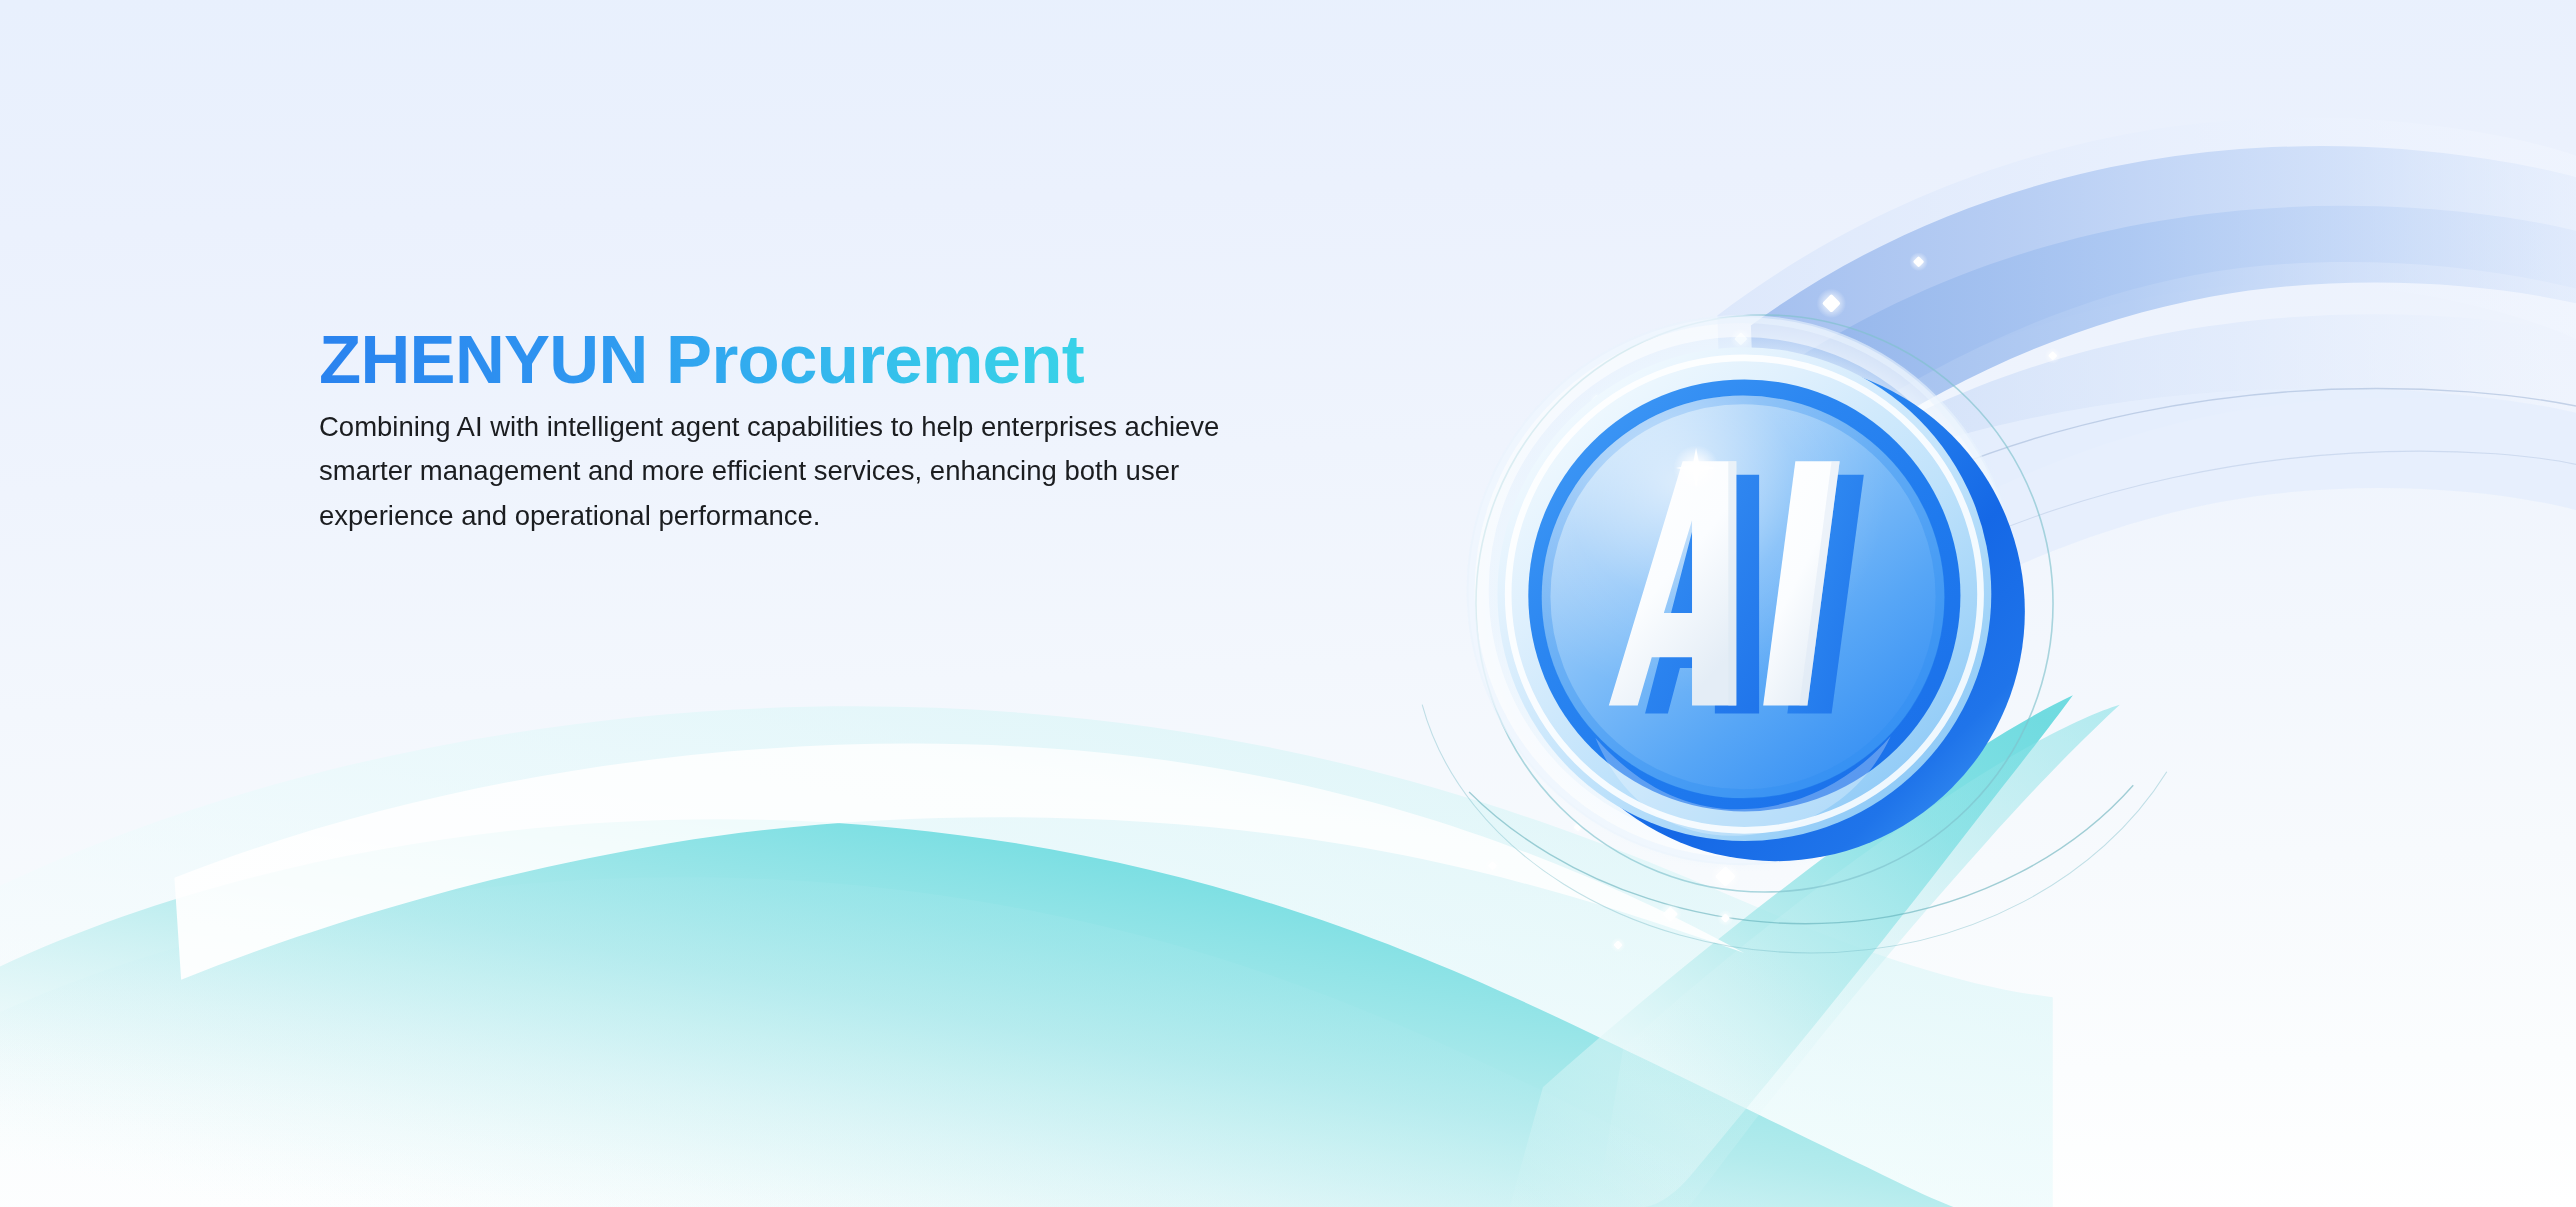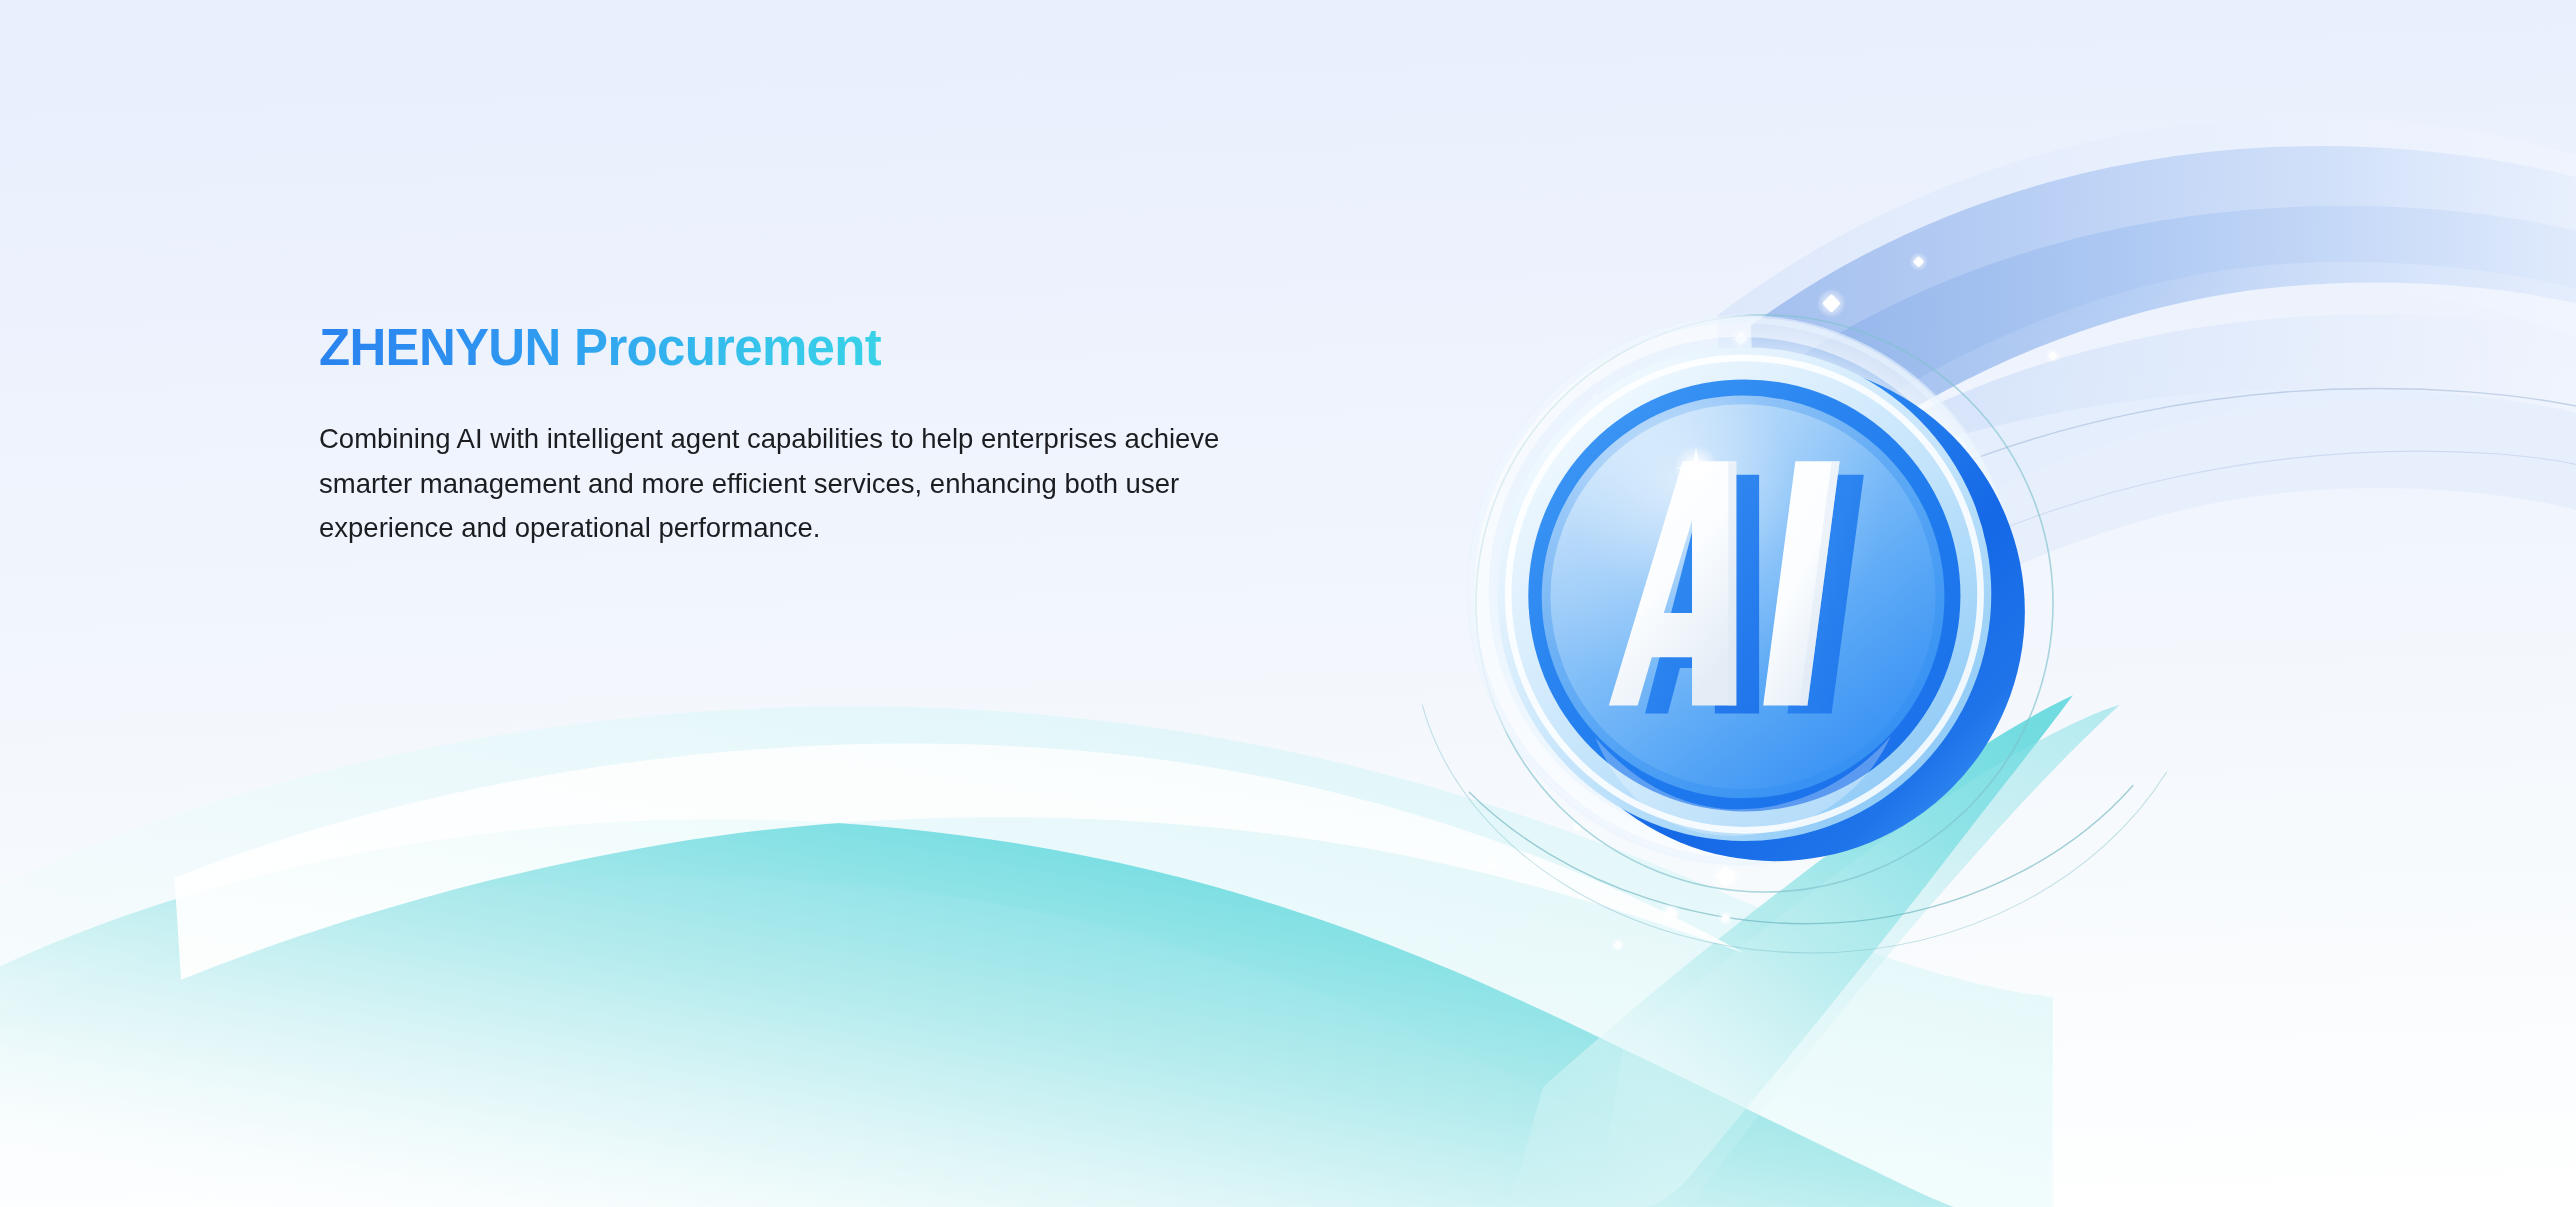--- a/index.html
+++ b/index.html
@@ -26,21 +26,21 @@
   .bg-svg { position:absolute; inset:0; width:2576px; height:1208px; display:block; }
 
   
   .copy {
     position:absolute;
     left:319px; top:315px;
     width:953px;
     z-index:20;
   }
   .headline {
-    font-size:51px;
+    font-size:69px;
     font-weight:700;
     line-height:1.30;
     letter-spacing:-0.7px;
     white-space:nowrap;
   }
   .hl-line1 {
     background-image:linear-gradient(90deg,#2a83ef 0%,#2e93f0 30%,#32aeef 58%,#36c6ea 80%,#38d2e8 100%);
     -webkit-background-clip:text;
     background-clip:text;
     color:transparent;
@@ -51,21 +51,20 @@
     display:inline-block;
     background-image:linear-gradient(90deg,#2a83ef 0%,#2e8df0 45%,#31a0ef 100%);
     -webkit-background-clip:text;
     background-clip:text;
     color:transparent;
     -webkit-text-fill-color:transparent;
   }
   .hl-dash { letter-spacing:2.7px; }
 
   .subcopy {
-    margin-top:36px;
     font-size:27.5px;
     line-height:1.62;
     color:#1b1d20;
     width:919px;
   }
 
   
   .coin-wrap {
     position:absolute;
     left:1429px; top:268px;

